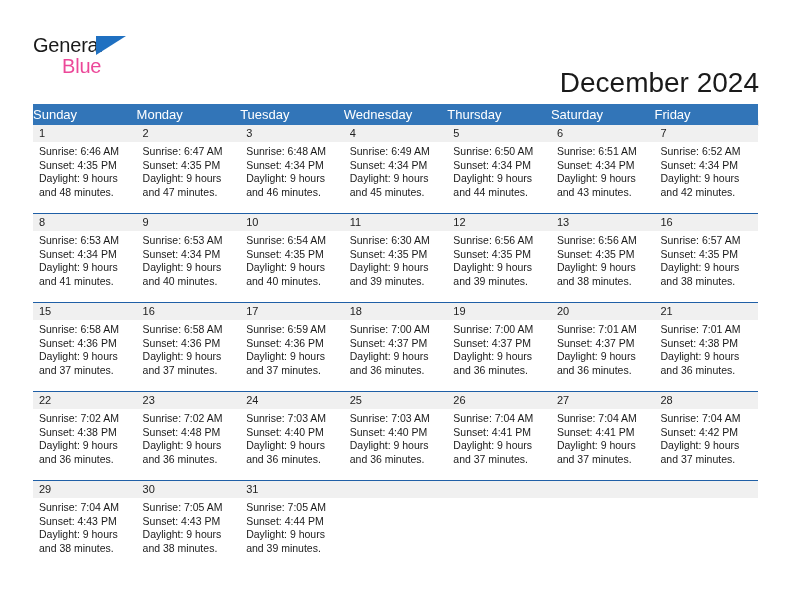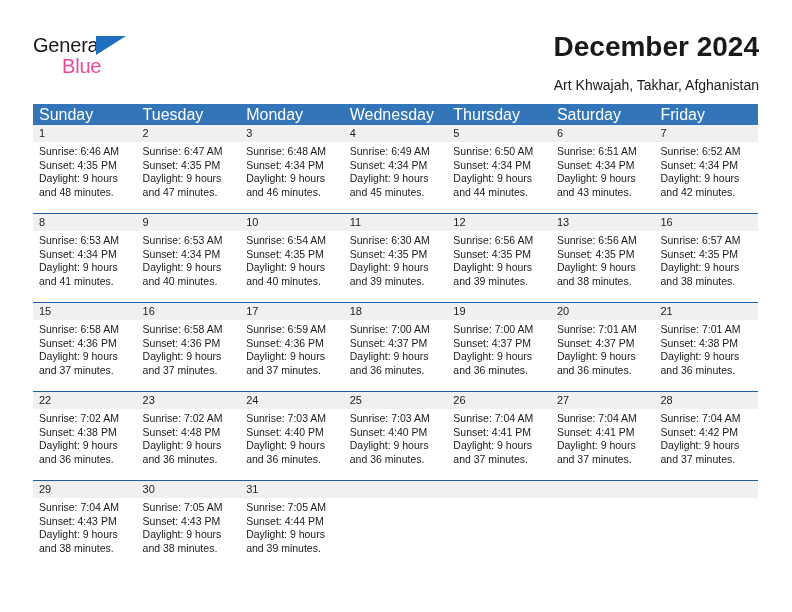--- a/index.html
+++ b/index.html
@@ -70,24 +70,25 @@
   }
 
   .title-block {
     position: absolute;
     right: 0;
     top: 0;
     text-align: right;
   }
   .cal-title {
     font-size: 28px;
-    font-weight: bold;
+    font-weight: normal;
     color: #1a1a1a;
     line-height: 34px;
     white-space: nowrap;
+    margin-top: 36px;
   }
   .cal-subtitle {
     margin-top: 13px;
     font-size: 14px;
     font-weight: normal;
     color: #1a1a1a;
     line-height: 17px;
     white-space: nowrap;
   }
 
@@ -102,23 +103,22 @@
   .weekday-header {
     display: flex;
     width: 100%;
     background: #3275b8;
     height: 21px;
   }
   .weekday-cell {
     flex: 1 1 0;
     min-width: 0;
     color: #ffffff;
-    font-size: 16px;
+    font-size: 13px;
     line-height: 21px;
-    padding-left: 6px;
     box-sizing: border-box;
     white-space: nowrap;
     overflow: hidden;
   }
 
   .week-row {
     display: flex;
     width: 100%;
     border-top: 1.5px solid #1f5fa6;
     box-sizing: border-box;
@@ -180,22 +180,22 @@
       <div class="cal-title">December 2024</div>
       <div class="cal-subtitle">Art Khwajah, Takhar, Afghanistan</div>
     </div>
 
   </div>
 
   <div class="calendar">
 
     <div class="weekday-header">
       <div class="weekday-cell">Sunday</div>
+      <div class="weekday-cell">Monday</div>
       <div class="weekday-cell">Tuesday</div>
-      <div class="weekday-cell">Monday</div>
       <div class="weekday-cell">Wednesday</div>
       <div class="weekday-cell">Thursday</div>
       <div class="weekday-cell">Saturday</div>
       <div class="weekday-cell">Friday</div>
     </div>
 
     <div class="week-row first">
       <div class="day-cell">
         <div class="day-number-band">1</div>
         <div class="day-details">

